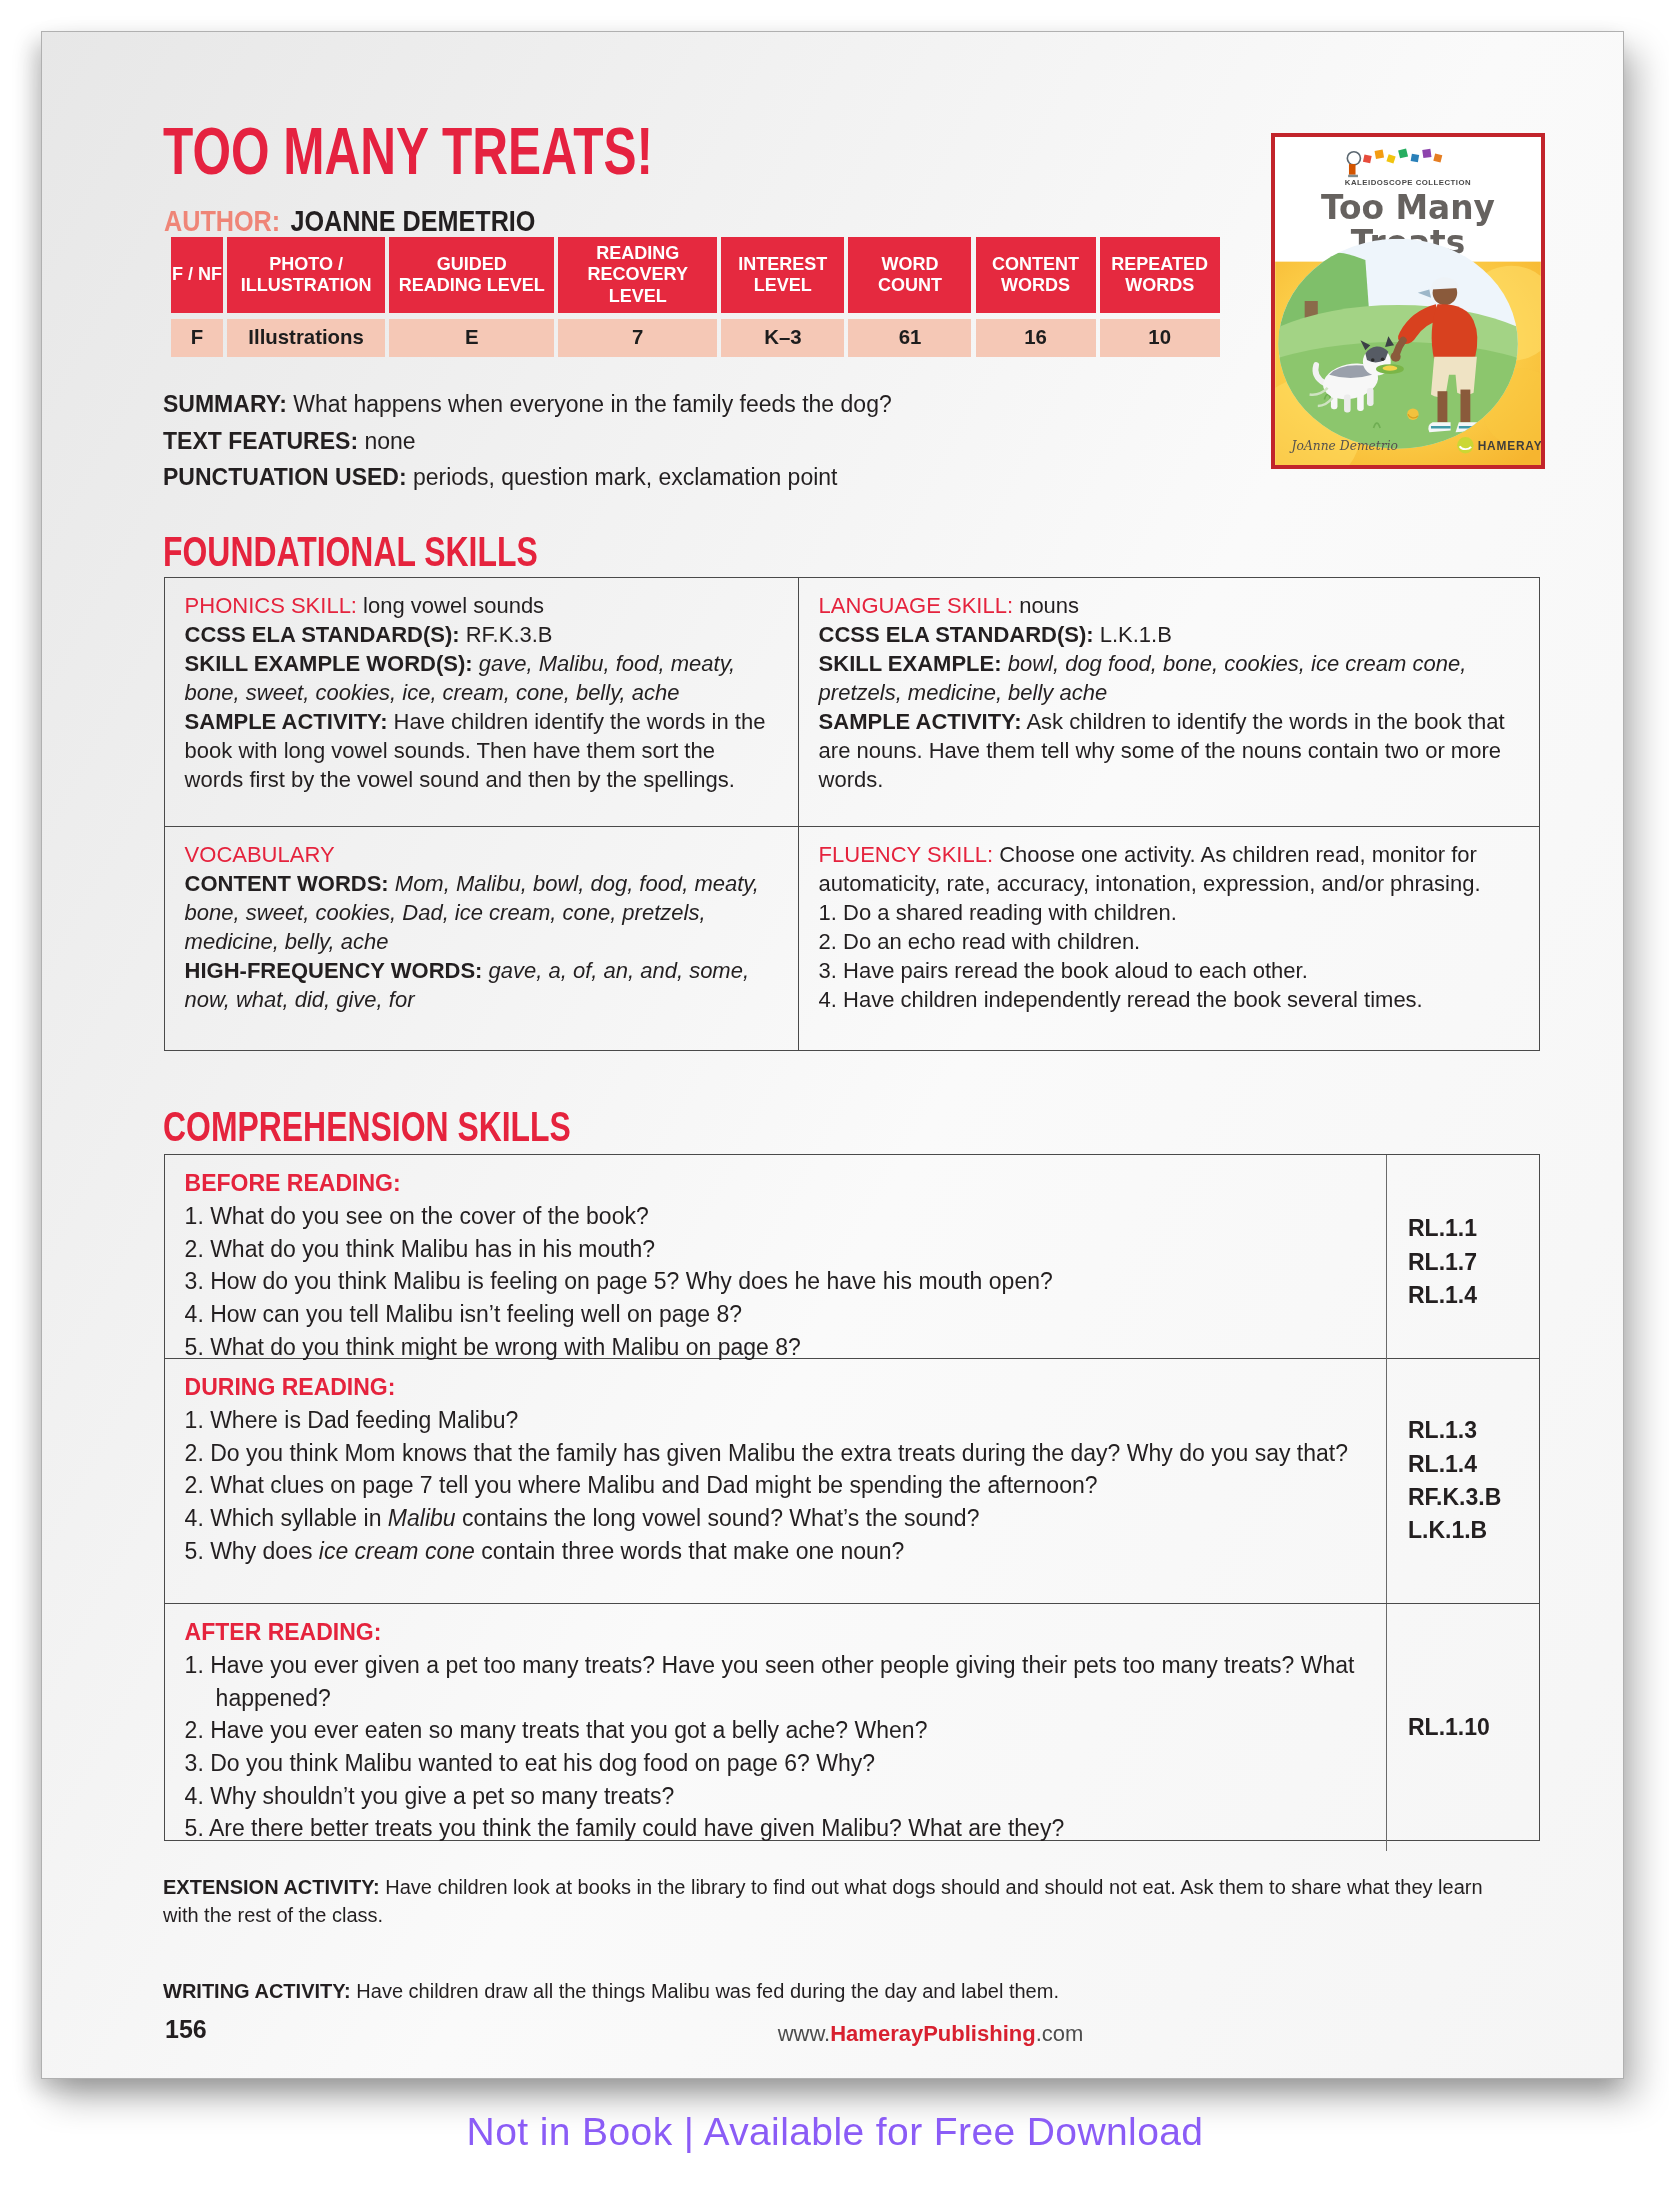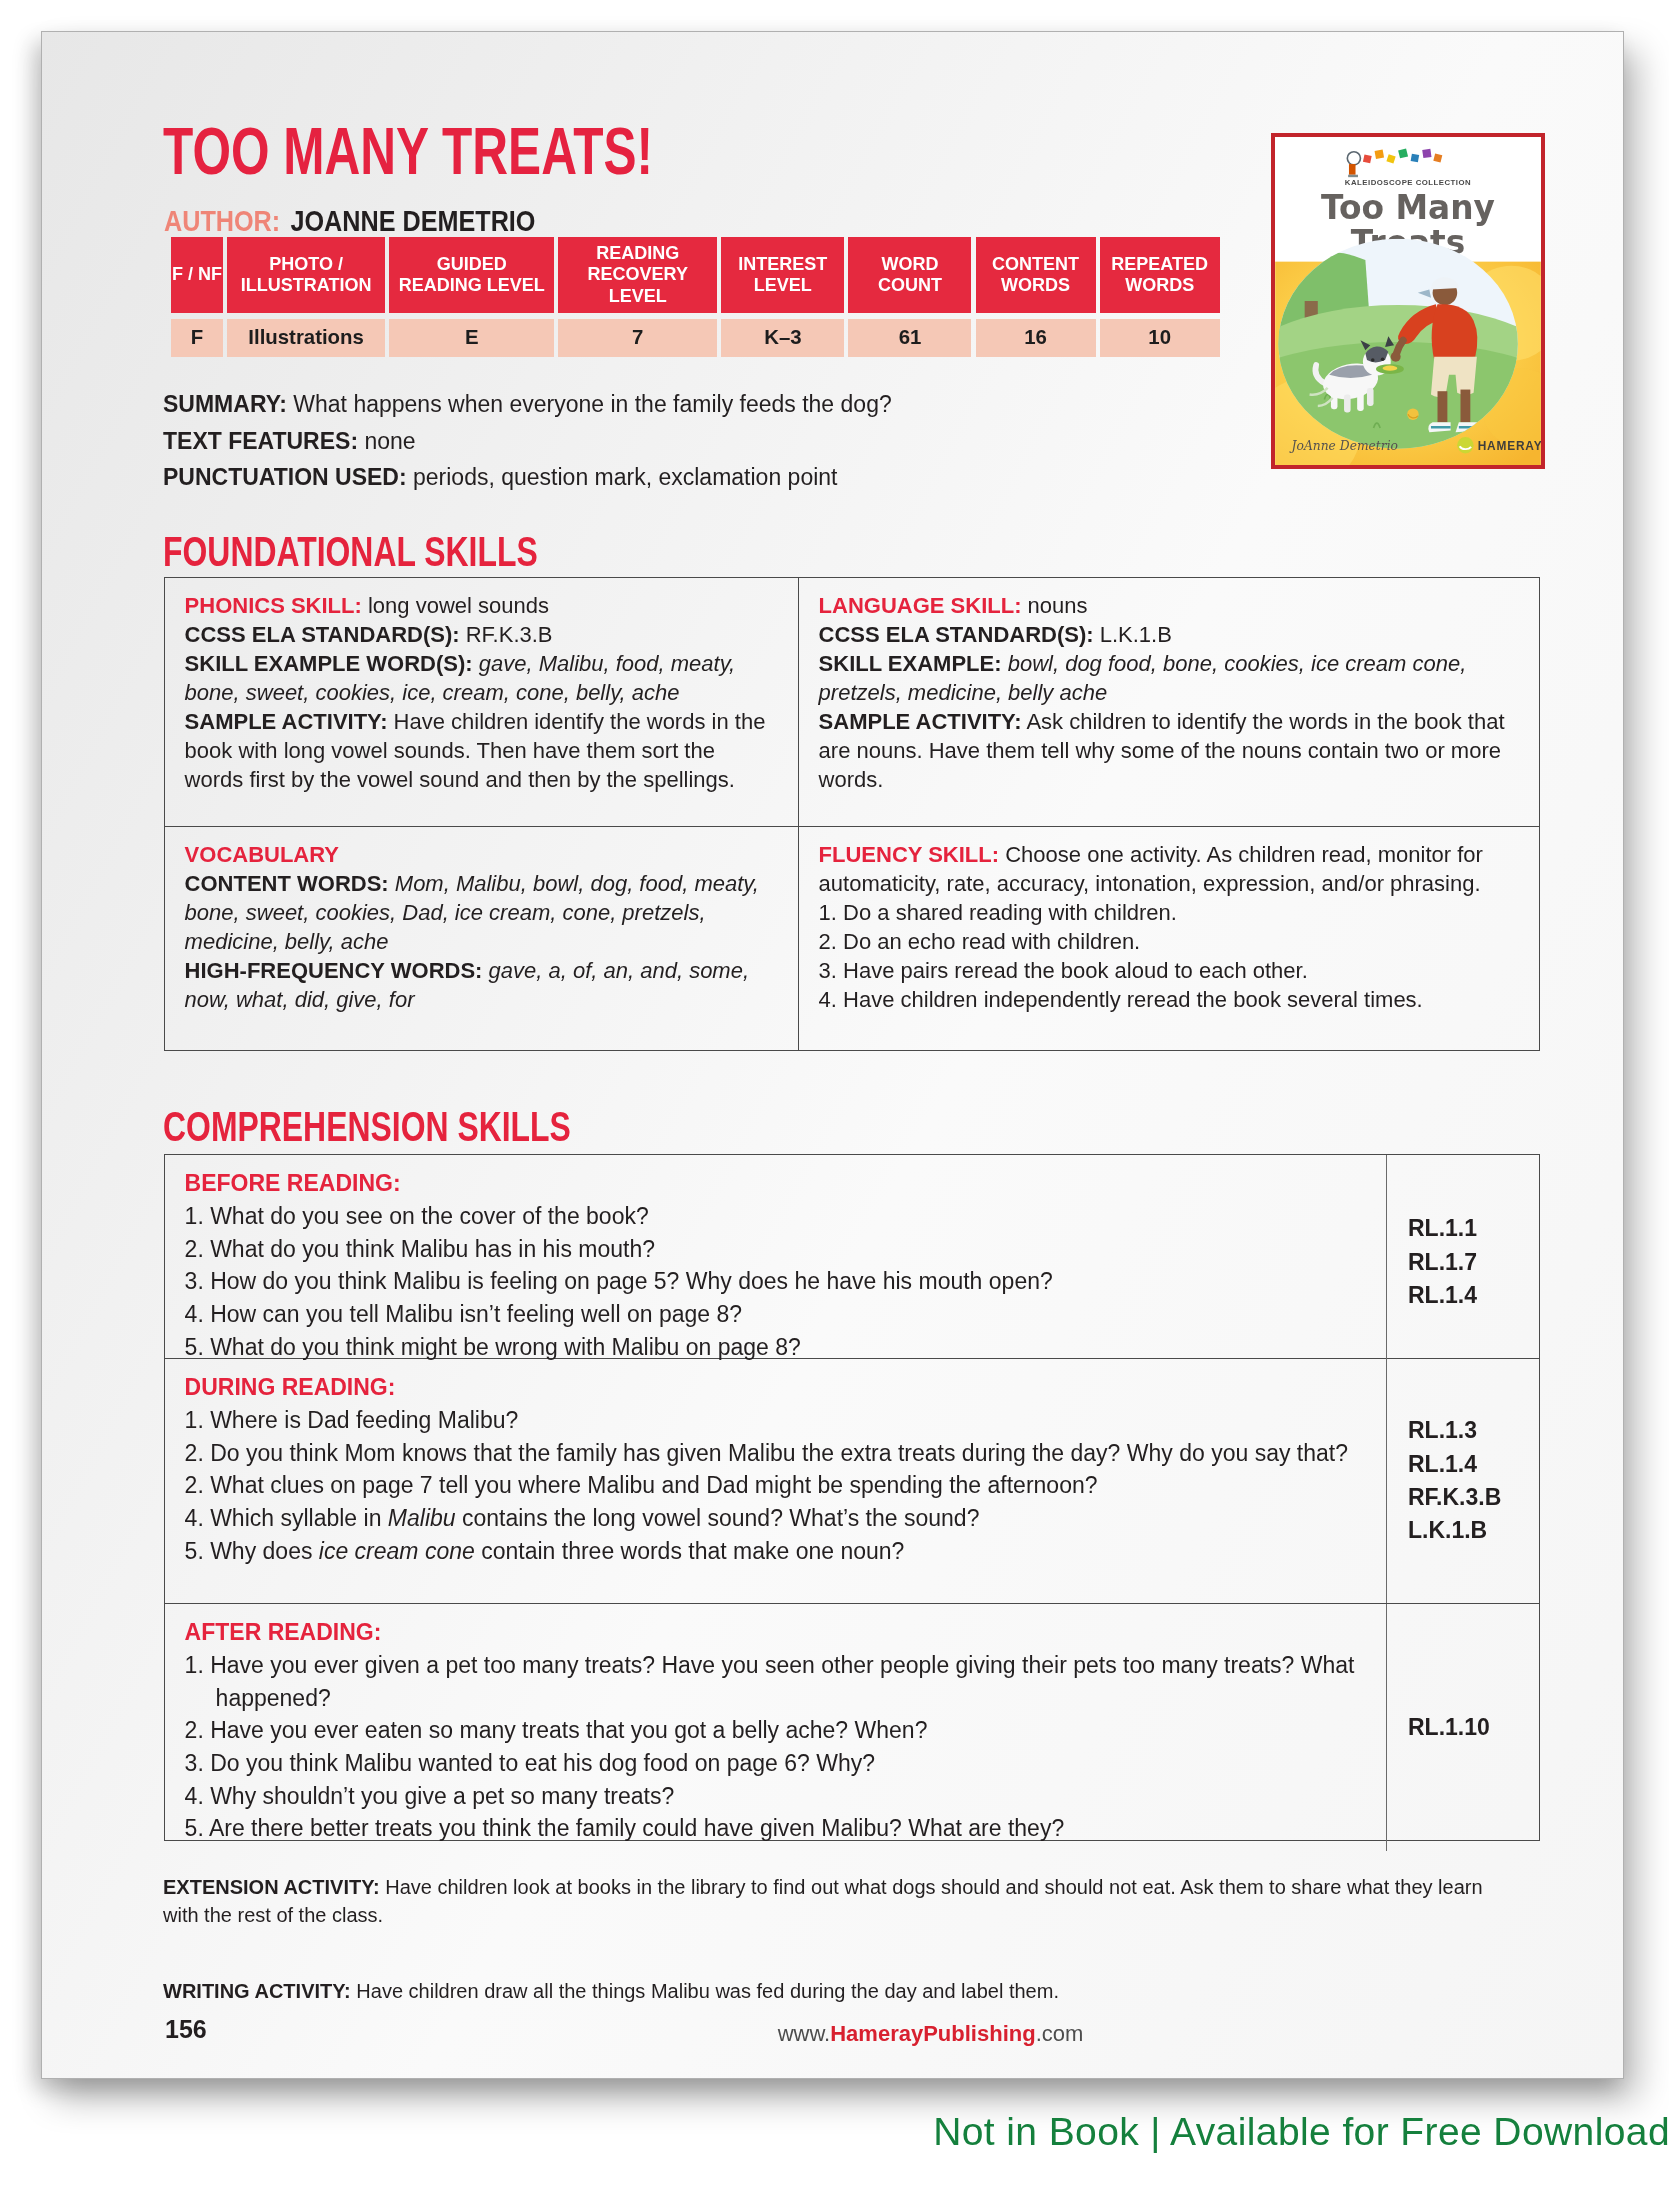--- a/index.html
+++ b/index.html
@@ -28,21 +28,21 @@
   .ic { display:flex; align-items:center; justify-content:center; text-align:center; }
   .info-row.headers .ic { background:#e5293f; color:#fff; height:76px; font-weight:700; font-size:18px; line-height:1.18; white-space:pre-line; }
   .info-row.values .ic { background:#f5c8b6; color:#1d1d1d; height:38px; font-weight:700; font-size:20.4px; }
   .c0{width:52px}.c1{width:158px}.c2{width:165px}.c3{width:159px}.c4{width:123px}.c5{width:123px}.c6{width:120px}.c7{width:120px}
 
   
   .meta { position:absolute; left:121px; top:357px; width:921px; font-size:23px; line-height:1.34; }
   .meta div { margin-bottom:5.7px; }
   .b { font-weight:800; }
   .i { font-style:italic; }
-  .rlbl { color:#e5233d; font-weight:700;margin-top:48px; }
+  .rlbl { color:#e5233d; font-weight:400;margin-top:48px; }
 
   .sec-heading { position:absolute; left:121px; font-size:38px; color:#e5233d; }
   .h-found { top:496px; }
   .h-comp { top:1071px; }
 
   
   .f-box { position:absolute; left:122px; top:545px; width:1376px; height:474px; border:1.6px solid #4a4a4a; display:grid; grid-template-columns:634px 1fr; grid-template-rows:249px 1fr; background:transparent; }
   .fcell { padding:13px 19.6px 8.2px 19.6px; font-size:22px; line-height:1.32; }
   .fcell.bdr { border-right:1.6px solid #4a4a4a; }
   .fcell.bdb { border-bottom:1.6px solid #4a4a4a; }
@@ -57,21 +57,21 @@
   .q { font-size:23px; line-height:1.42; padding-left:31px; text-indent:-31px; }
   .scol { border-left:1.6px solid #6a6a6a; display:flex; flex-direction:column; justify-content:center; padding-left:21px; font-weight:800; font-size:23px; line-height:1.45; }
 
   
   .activities { position:absolute; left:121px; top:1841px; width:1337px; font-size:20px; line-height:1.42; }
   .activity-writing { margin-top:47px; }
   .footer-num { position:absolute; left:123px; top:1983px; font-size:25px; font-weight:800; }
   .footer-url { position:absolute; left:196px; right:0; top:1989px; text-align:center; font-size:22px; color:#4d4d4d; }
   .footer-url .brand { color:#d8202f; font-weight:800; }
 
-  .caption { position:absolute; left:0; right:0; top:2110px; text-align:right; font-size:39px; color:#15803d; letter-spacing:0.4px; }
+  .caption { position:absolute; left:0; right:0; top:2110px; text-align:center; font-size:39px; color:#8b5cf6; letter-spacing:0.4px; }
 
   
   .cover { position:absolute; left:1229px; top:101px; width:274px; height:336px; border:4.9px solid #c2242b; background:#fff; }
   .cover svg { display:block; width:100%; height:100%; }
 </style>
 </head>
 <body>
 
 <div class="stage">
   <div class="sheet">

